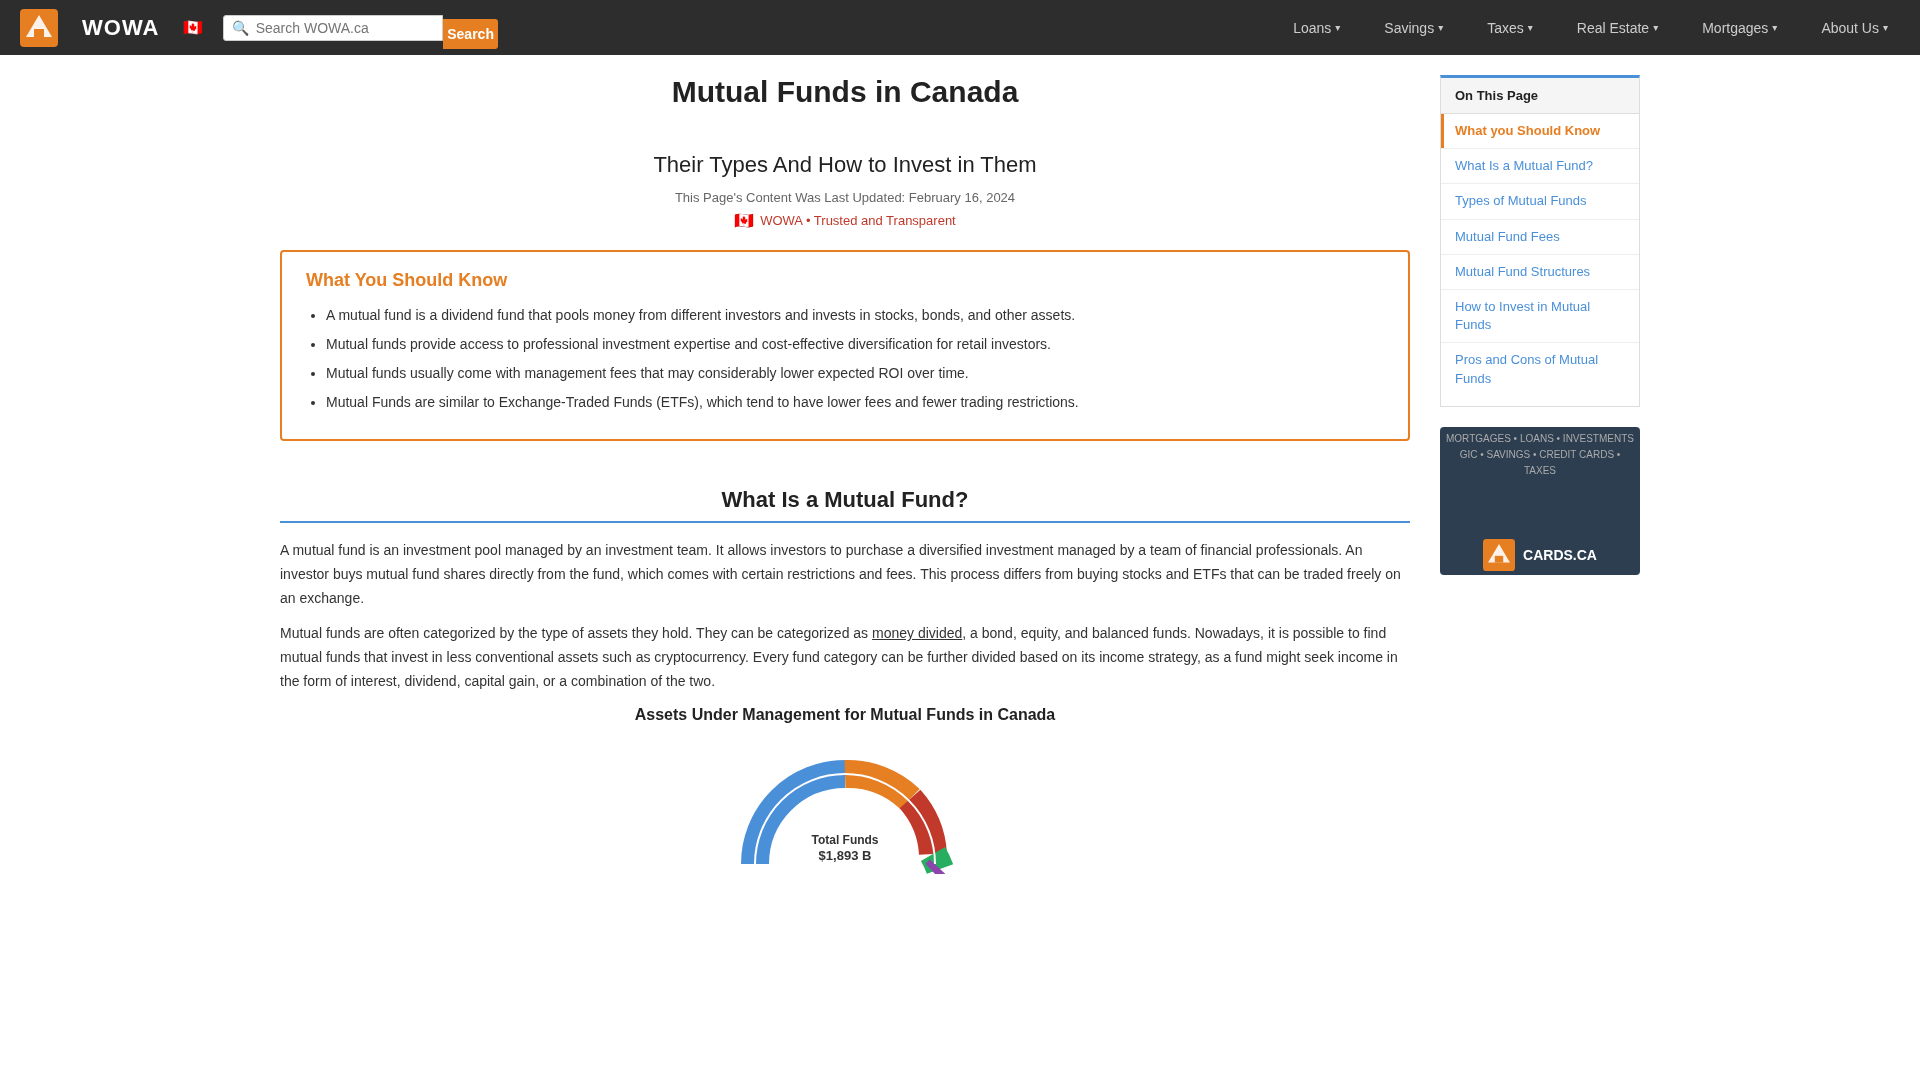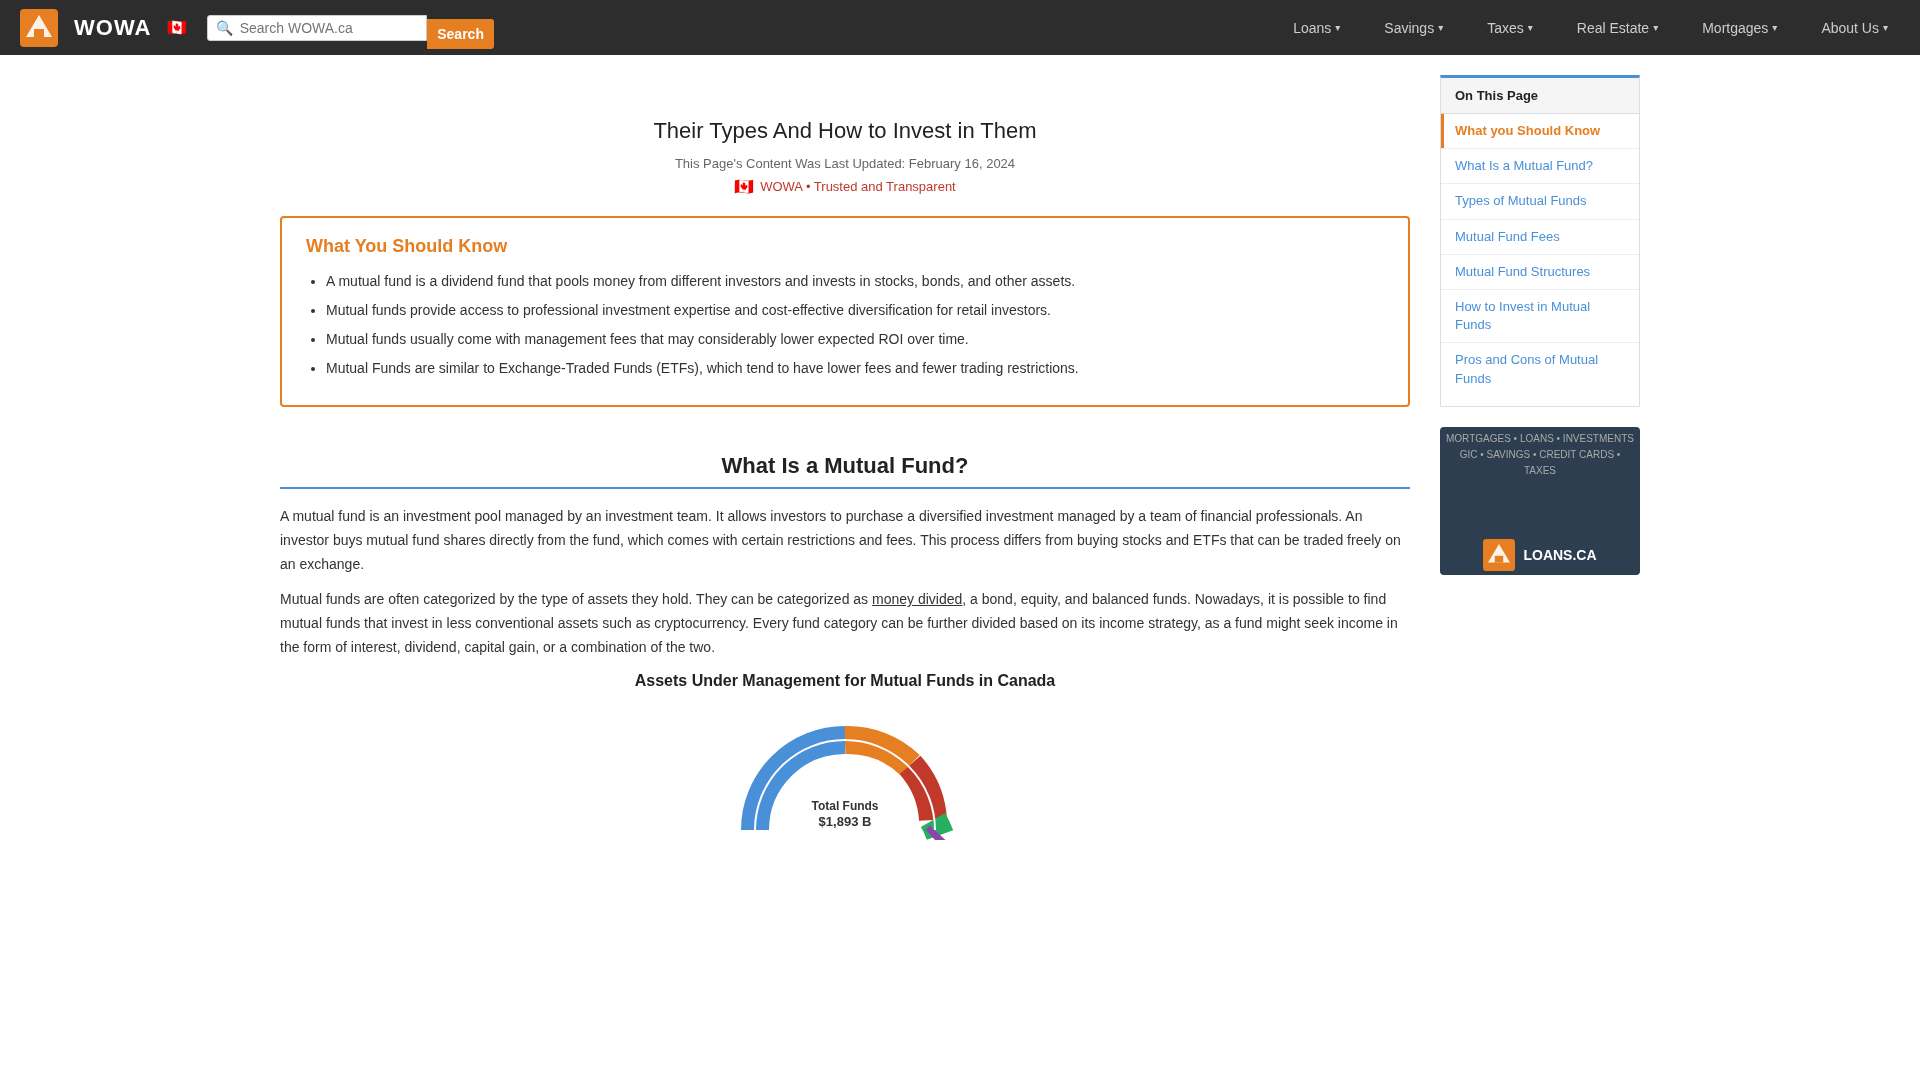--- a/index.html
+++ b/index.html
@@ -12,21 +12,21 @@
       align-items: center;
       padding: 0 20px;
       height: 55px;
       position: sticky;
       top: 0;
       z-index: 100;
     }
     .logo-area {
       display: flex;
       align-items: center;
-      gap: 16px;
+      gap: 24px;
       margin-right: 20px;
     }
     .logo-icon {
       width: 38px;
       height: 38px;
     }
     .logo-text {
       color: #fff;
       font-size: 22px;
       font-weight: bold;
@@ -55,21 +55,21 @@
       outline: none;
       font-size: 14px;
       color: #555;
       width: 100%;
       background: transparent;
     }
     .search-btn {
       background: #e67e22;
       color: #fff;
       border: none;
-      padding: 7px 10px;
+      padding: 7px 4px;
       font-size: 14px;
       font-weight: bold;
       cursor: pointer;
       border-radius: 0 3px 3px 0;
       margin-top: 12px;
     }
     nav {
       display: flex;
       align-items: center;
       margin-left: auto;
@@ -303,20 +303,21 @@
       <div class="nav-item">Real Estate<span class="arrow">▾</span></div>
       <div class="nav-item">Mortgages<span class="arrow">▾</span></div>
       <div class="nav-item">About Us<span class="arrow">▾</span></div>
     </nav>
 </header>
 
 <div class="page-layout">
 
   <main>
     <div class="page-title">
+      <h1>Mutual Funds in Canada</h1>
       <h2>Their Types And How to Invest in Them</h2>
     </div>
     <p class="page-meta">This Page's Content Was Last Updated: February 16, 2024</p>
     <div class="trusted-badge">
       <span class="flag">🇨🇦</span>
       <span>WOWA • Trusted and Transparent</span>
     </div>
 
     <div class="info-box">
       <h3>What You Should Know</h3>
@@ -394,17 +395,17 @@
 
     <div class="ad-box">
       <p class="ad-topics">MORTGAGES • LOANS • INVESTMENTS
 GIC • SAVINGS • CREDIT CARDS • TAXES</p>
       <div class="ad-logo">
         <svg width="32" height="32" viewBox="0 0 38 38" fill="none">
           <rect width="38" height="38" rx="4" fill="#e67e22"></rect>
           <polygon points="19,6 32,28 6,28" fill="#fff" opacity="0.9"></polygon>
           <rect x="14" y="20" width="10" height="8" fill="#e67e22"></rect>
         </svg>
-        <span class="ad-logo-text">LOANS.CA</span>
+        <span class="ad-logo-text">CARDS.CA</span>
       </div>
     </div>
   </aside>
 </div>
 
 </body></html>

